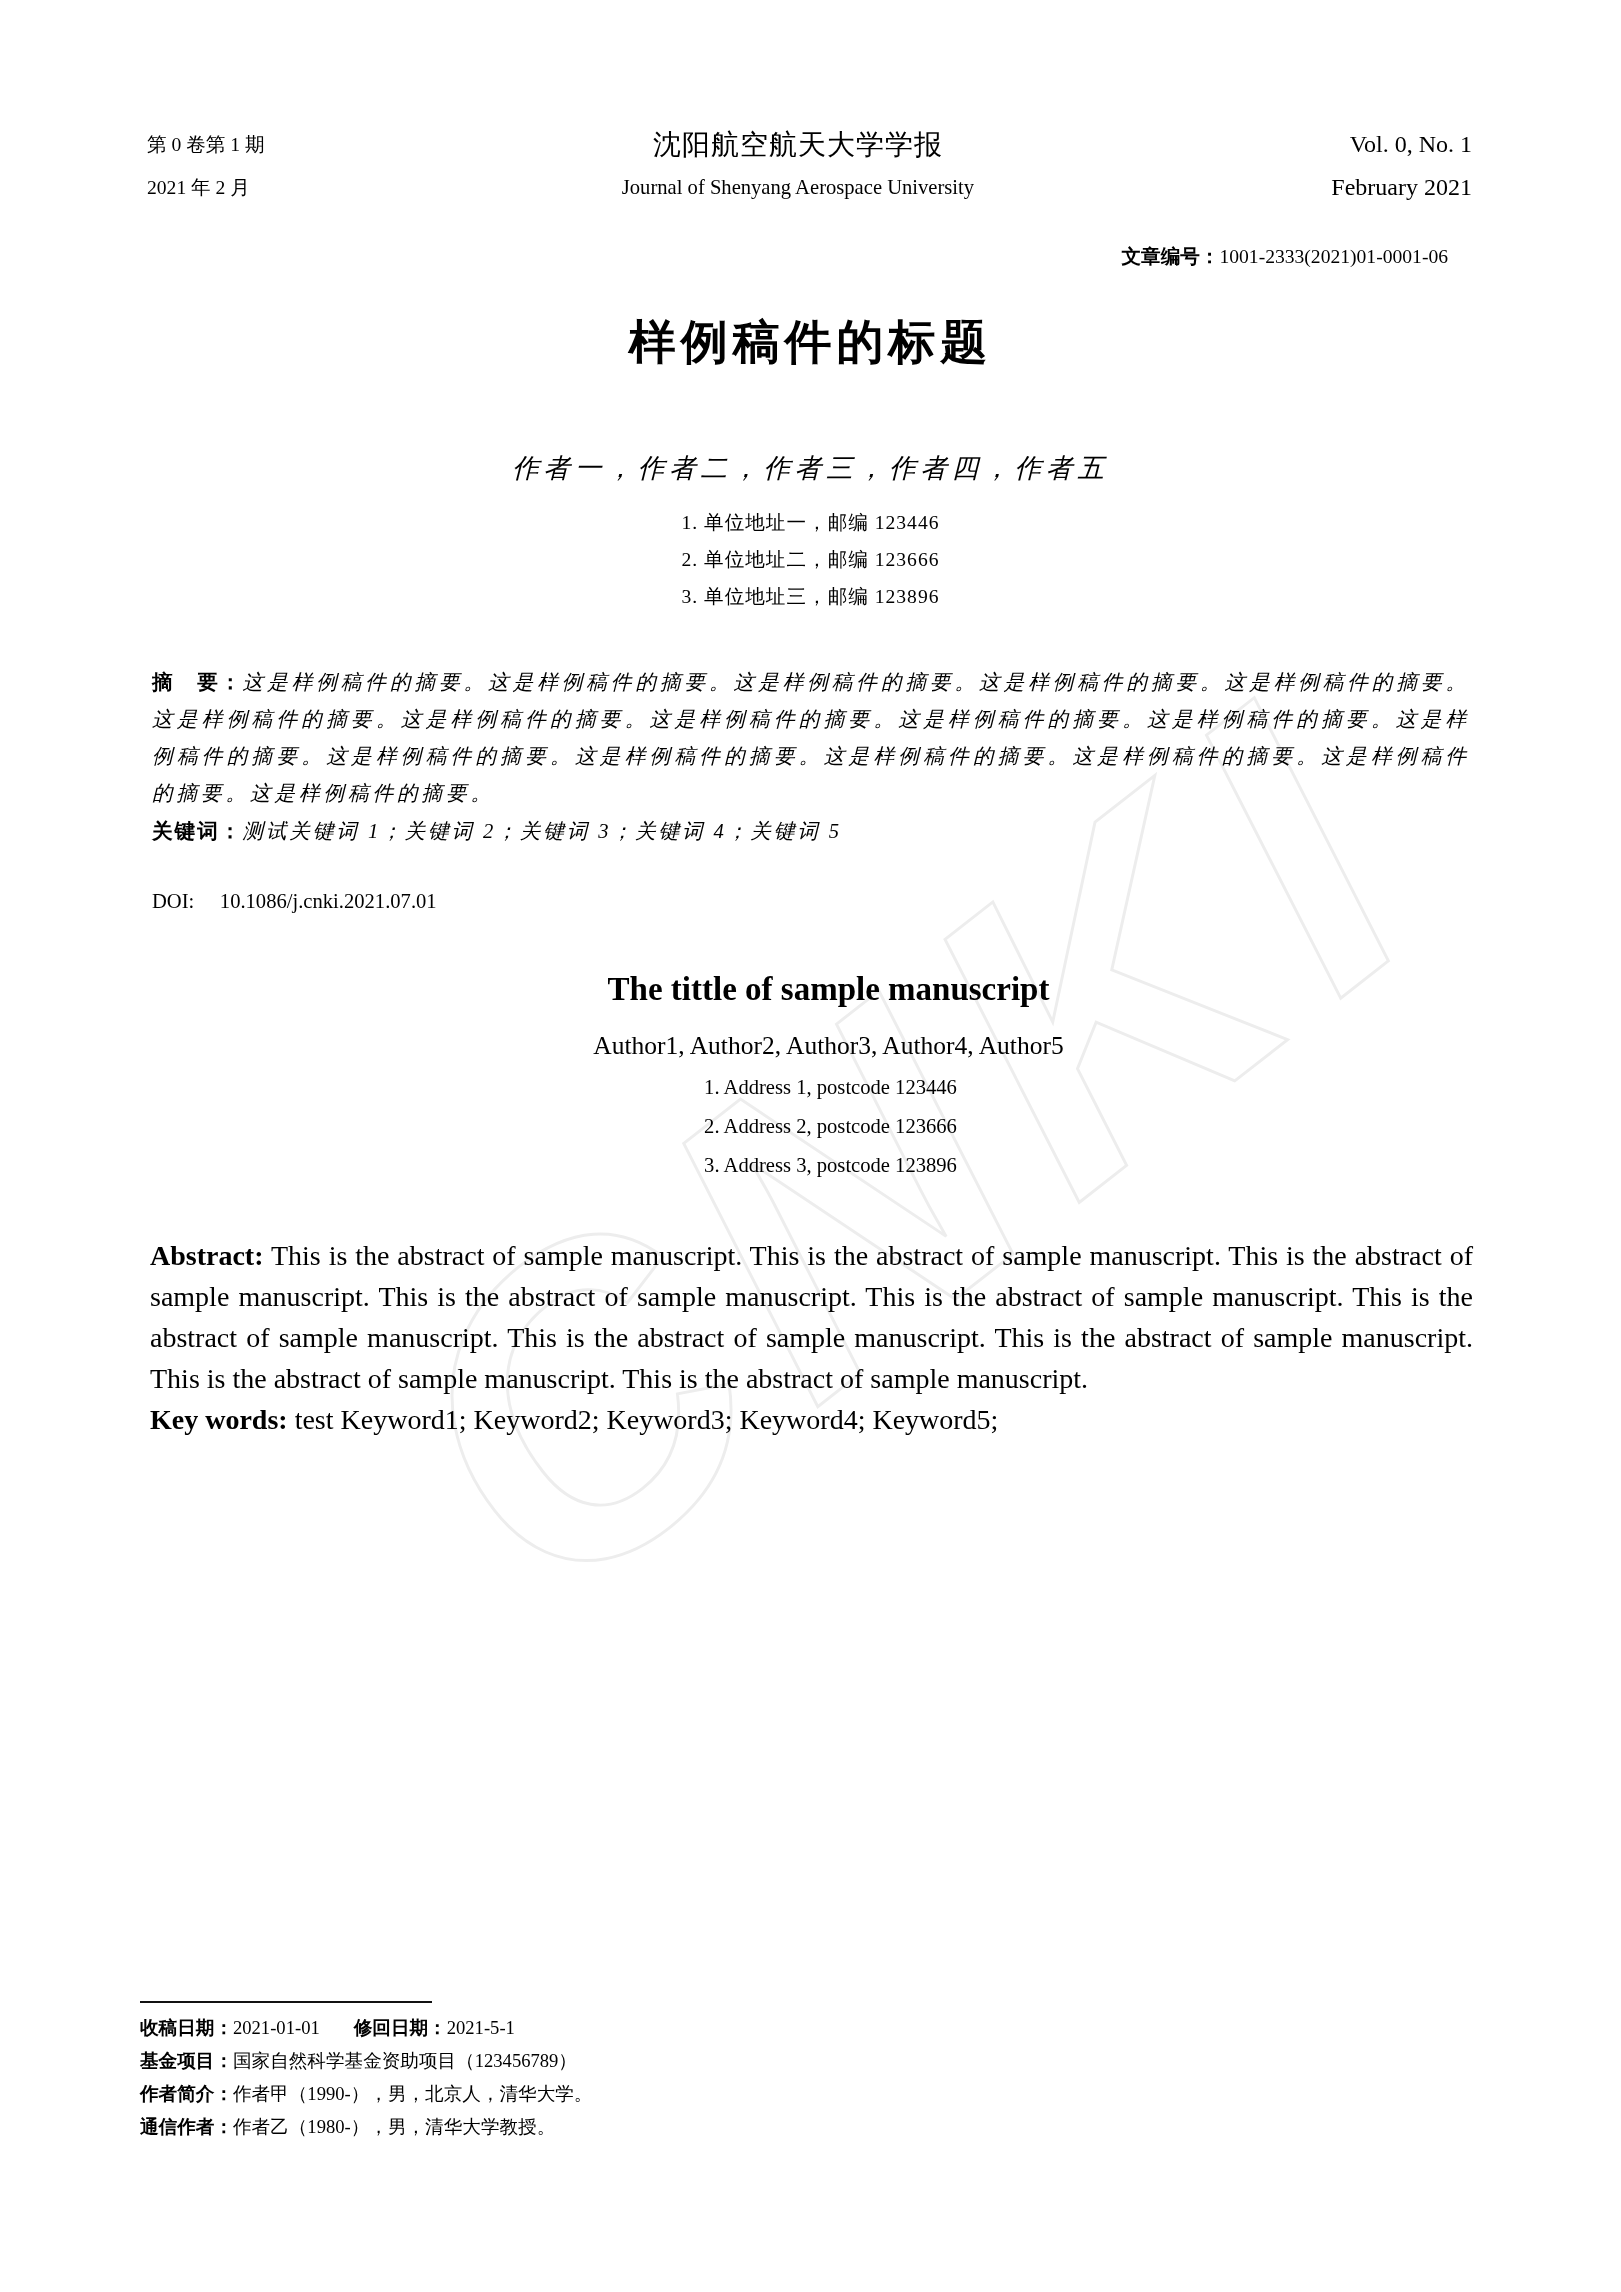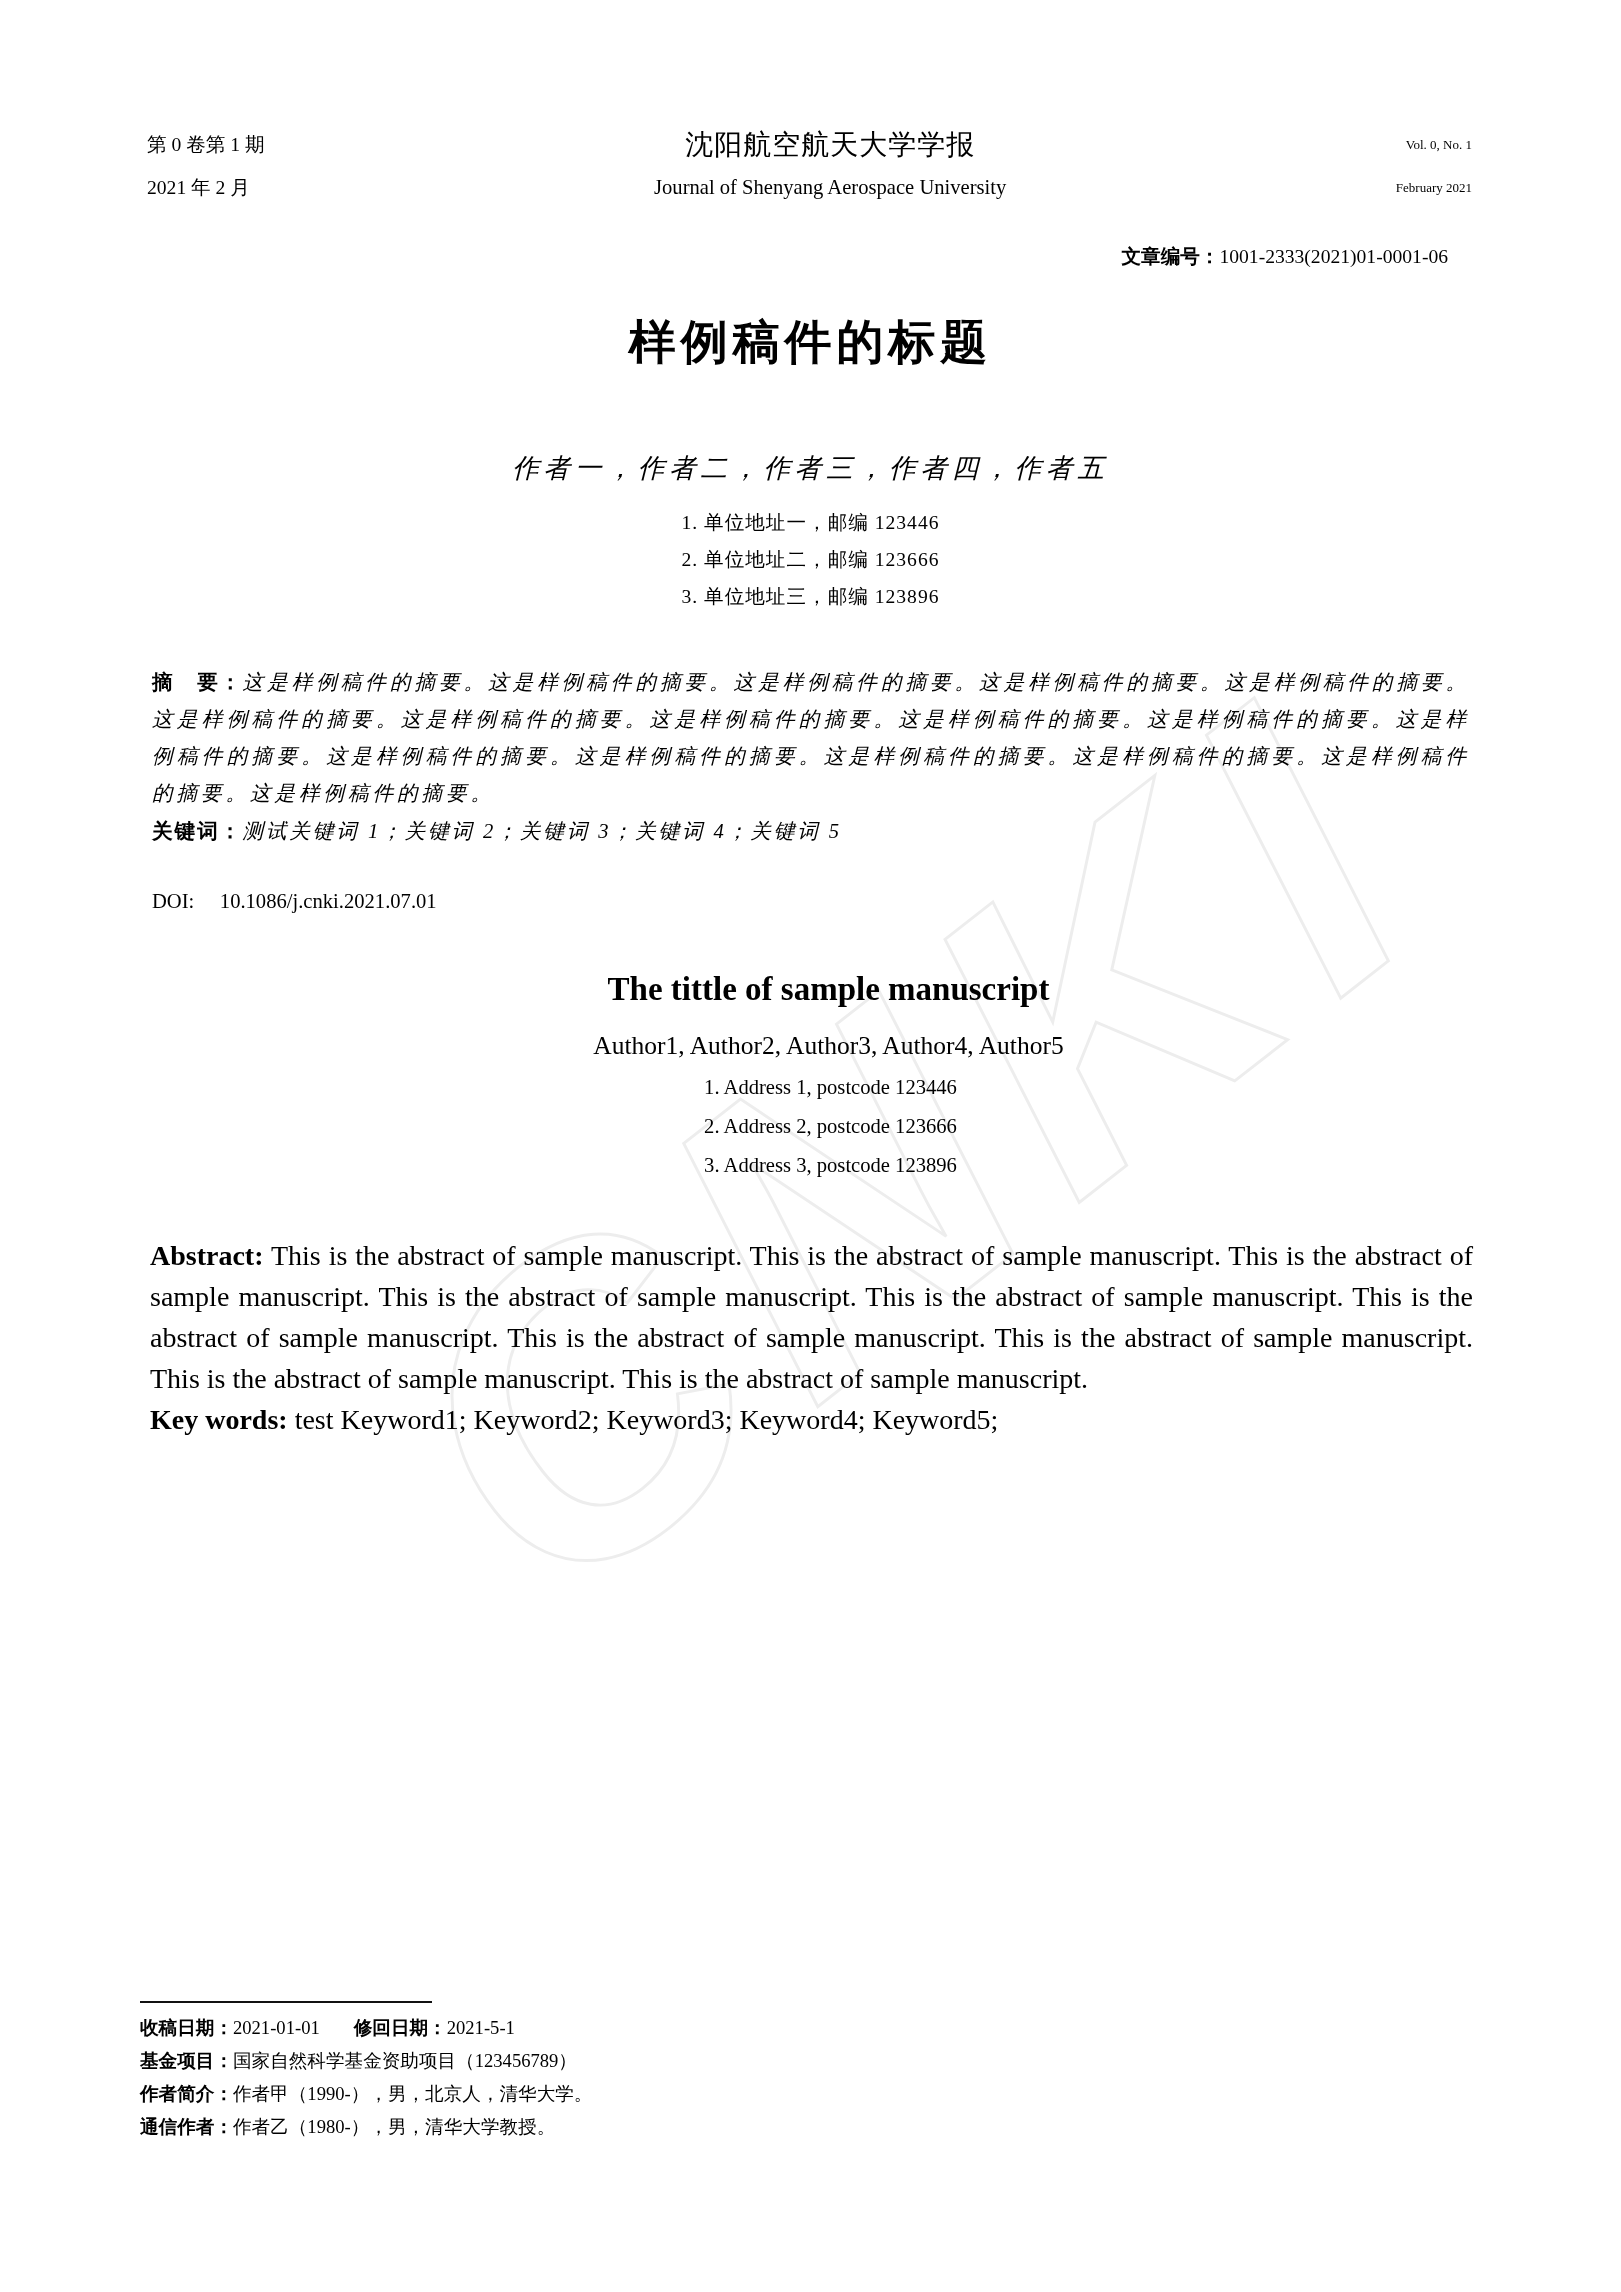--- a/index.html
+++ b/index.html
@@ -17,21 +17,21 @@
   .watermark-svg{position:absolute;left:0;top:0;pointer-events:none;}
 
   
   .header{top:123px;left:147px;width:1325px;display:flex;justify-content:space-between;}
   .header .col{display:flex;flex-direction:column;}
   .header .line{line-height:43px;white-space:nowrap;}
   .h-left{font-size:19.6px;}
   .h-center{text-align:center;}
   .h-center .cn{font-size:28px;letter-spacing:1px;font-family:"Liberation Sans", sans-serif;}
   .h-center .en{font-size:20.6px;}
-  .h-right{text-align:right;font-size:13px;}
+  .h-right{text-align:right;font-size:24px;}
 
   
   .article-no{top:243px;right:173px;font-size:19.6px;white-space:nowrap;}
   .article-no .lbl{font-family:"Liberation Sans", sans-serif;font-weight:bold;}
 
   
   .cn-title{top:312px;left:0;width:100%;text-align:center;
     font-family:"Liberation Sans", sans-serif;font-weight:bold;
     font-size:47px;letter-spacing:4.9px;line-height:59px;}
   .cn-authors{top:449px;left:0;width:100%;text-align:center;

